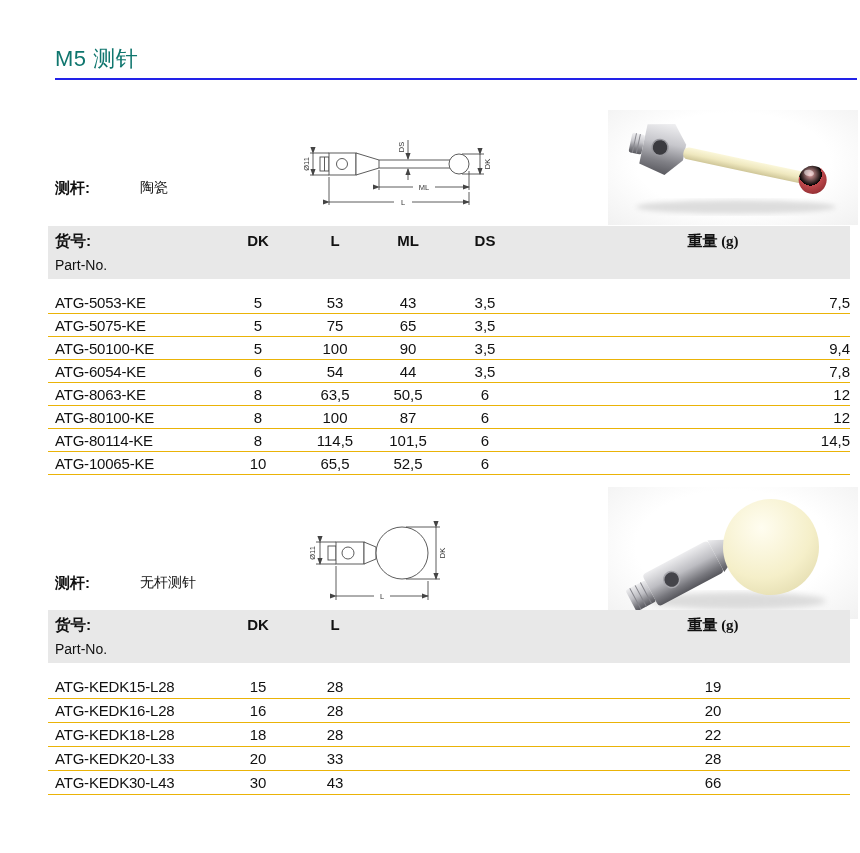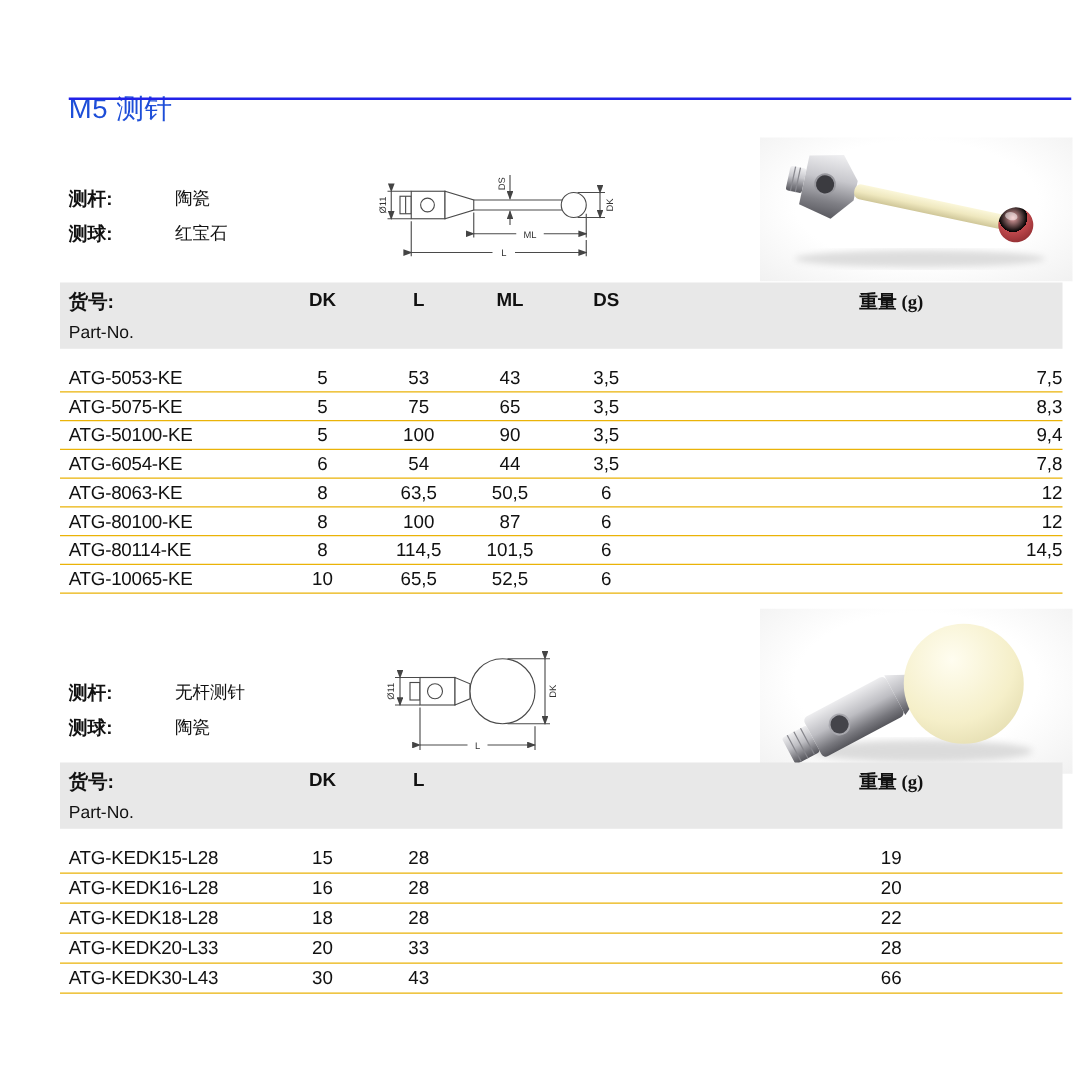--- a/index.html
+++ b/index.html
@@ -1,25 +1,25 @@
 <!DOCTYPE html>
 <html><head>
 <meta charset="utf-8">
 <style>
   * { margin:0; padding:0; box-sizing:border-box; }
   html,body { width:860px; height:853px; background:#ffffff;
     font-family:"Liberation Sans", sans-serif; color:#111; }
   .page { position:relative; width:860px; height:853px; overflow:hidden; background:#fff; }
 
   .title { position:absolute; left:55px; top:44px; font-size:22px; font-weight:400;
-    color:#1d4ed8; letter-spacing:.5px;margin-top:28px; }
+    color:#0f766e; letter-spacing:.5px; }
   .title-rule { position:absolute; left:55px; top:78px; width:802px; height:2px; background:#2222e8; }
 
   .spec-block { position:absolute; left:55px; width:240px; }
-  .spec-row { display:flex; margin-bottom:9px; }
+  .spec-row { display:flex; margin-bottom:9px;margin-top:29px; }
   .spec-key { width:85px; font-weight:700; font-size:15px; }
   .spec-val { font-size:14px; }
 
   .diagram { position:absolute; }
   .diagram svg text { font-family:"Liberation Sans",sans-serif; font-size:7.5px; fill:#333; }
 
   .render { position:absolute; background:radial-gradient(ellipse at 50% 45%, #ffffff 55%, #f1f1f1 100%); }
 
   .ptable { position:absolute; left:48px; width:802px; font-size:15px; }
   .thead { background:#e8e8e8; padding:5px 0 6px 0; min-height:52px; }
@@ -166,21 +166,20 @@
         <div class="cnum">43</div>
         <div class="cnum">3,5</div>
         <div class="cweight">7,5</div>
       </div>
       <div class="row">
         <div class="cpart">ATG-5075-KE</div>
         <div class="cnum">5</div>
         <div class="cnum">75</div>
         <div class="cnum">65</div>
         <div class="cnum">3,5</div>
-        <div class="cweight">8,3</div>
       </div>
       <div class="row">
         <div class="cpart">ATG-50100-KE</div>
         <div class="cnum">5</div>
         <div class="cnum">100</div>
         <div class="cnum">90</div>
         <div class="cnum">3,5</div>
         <div class="cweight">9,4</div>
       </div>
       <div class="row">

